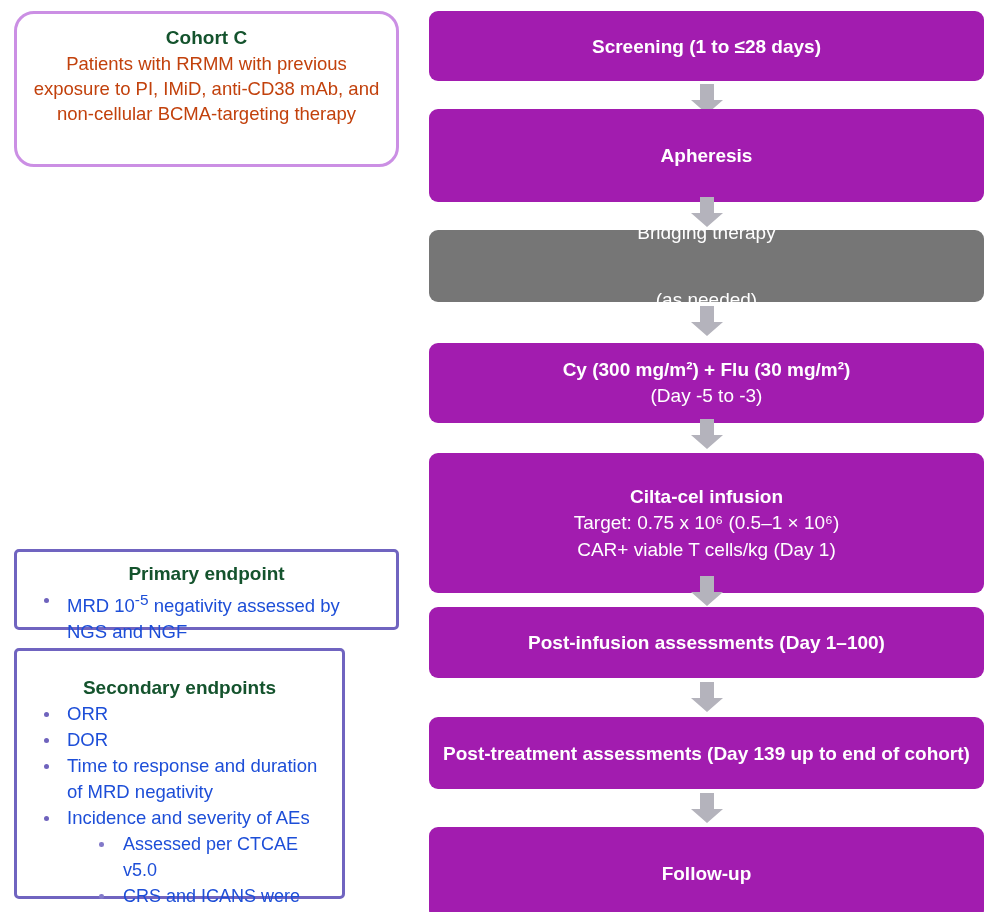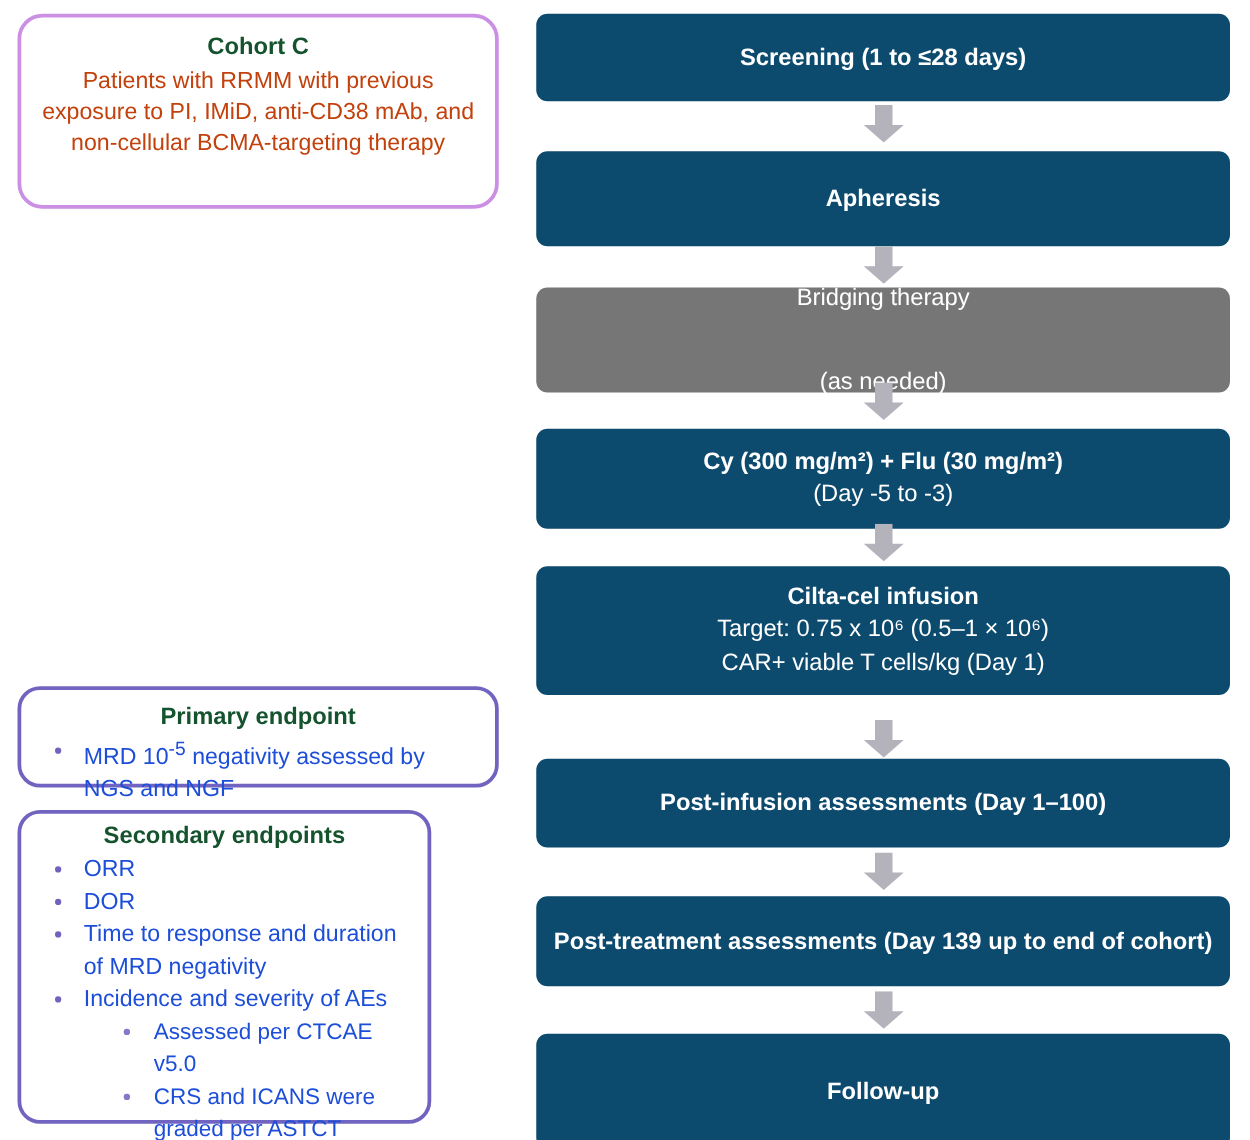--- a/index.html
+++ b/index.html
@@ -22,21 +22,21 @@
     left: 0;
     top: 0;
     width: 410px;
     height: 912px;
   }
 
   .outline-card {
     position: absolute;
     box-sizing: border-box;
     background: #ffffff;
-    border-radius: 18px;
+    border-radius: 5px;
     border: 3px solid #7064c0;
   }
   .outline-card.cohort {
     border-color: #cb8fe4;
     border-width: 3px;
     border-radius: 20px;
   }
 
   #cohort-card {
     left: 14px;
@@ -51,21 +51,21 @@
     top: 549px;
     width: 385px;
     height: 81px;
     padding: 9px 14px 0 14px;
   }
   #secondary-card {
     left: 14px;
     top: 648px;
     width: 331px;
     height: 251px;
-    padding: 5px 14px 0 14px;
+    padding: 24px 14px 0 14px;
   }
 
   .card-title {
     font-weight: bold;
     font-size: 19px;
     text-align: center;
     line-height: 25px;
     color: #14532d;
     margin-bottom: 1px;
   }
@@ -117,21 +117,21 @@
     width: 555px;
     height: 912px;
   }
 
   .flow-box {
     position: absolute;
     left: 0;
     width: 555px;
     box-sizing: border-box;
     border-radius: 9px;
-    background: #0c4a6e;
+    background: #a21caf;
     color: #ffffff;
     display: flex;
     flex-direction: column;
     align-items: center;
     justify-content: center;
     text-align: center;
   }
   .flow-box.grey {
     background: #767676;
   }
@@ -195,50 +195,50 @@
 
   <div class="flow-box" style="top:11px;height:70px;">
     <div class="line-main">Screening (1 to ≤28 days)</div>
   </div>
   <div class="arrow" style="top:84px;">
     <svg width="32" height="30" viewBox="0 0 32 30">
         <path d="M9 0 H23 V16 H32 L16 30 L0 16 H9 Z" fill="currentColor"></path>
       </svg>
   </div>
 
-  <div class="flow-box" style="top:121px;height:76px;">
+  <div class="flow-box" style="top:109px;height:93px;">
     <div class="line-main">Apheresis</div>
   </div>
   <div class="arrow" style="top:197px;">
     <svg width="32" height="30" viewBox="0 0 32 30">
         <path d="M9 0 H23 V16 H32 L16 30 L0 16 H9 Z" fill="currentColor"></path>
       </svg>
   </div>
 
-  <div class="flow-box grey" style="top:230px;height:84px;gap:41px;">
+  <div class="flow-box grey" style="top:230px;height:72px;gap:41px;">
     <div class="line-main">Bridging therapy</div>
     <div class="line-sub">(as needed)</div>
   </div>
   <div class="arrow" style="top:306px;">
     <svg width="32" height="30" viewBox="0 0 32 30">
         <path d="M9 0 H23 V16 H32 L16 30 L0 16 H9 Z" fill="currentColor"></path>
       </svg>
   </div>
 
   <div class="flow-box" style="top:343px;height:80px;">
     <div class="line-main">Cy (300 mg/m²) + Flu (30 mg/m²)</div>
     <div class="line-sub">(Day -5 to -3)</div>
   </div>
   <div class="arrow" style="top:419px;">
     <svg width="32" height="30" viewBox="0 0 32 30">
         <path d="M9 0 H23 V16 H32 L16 30 L0 16 H9 Z" fill="currentColor"></path>
       </svg>
   </div>
 
-  <div class="flow-box" style="top:453px;height:103px;">
+  <div class="flow-box" style="top:453px;height:140px;">
     <div class="line-main">Cilta-cel infusion</div>
     <div class="line-sub">Target: 0.75 x 10⁶ (0.5–1 × 10⁶)</div>
     <div class="line-sub">CAR+ viable T cells/kg (Day 1)</div>
   </div>
   <div class="arrow" style="top:576px;">
     <svg width="32" height="30" viewBox="0 0 32 30">
         <path d="M9 0 H23 V16 H32 L16 30 L0 16 H9 Z" fill="currentColor"></path>
       </svg>
   </div>
 

